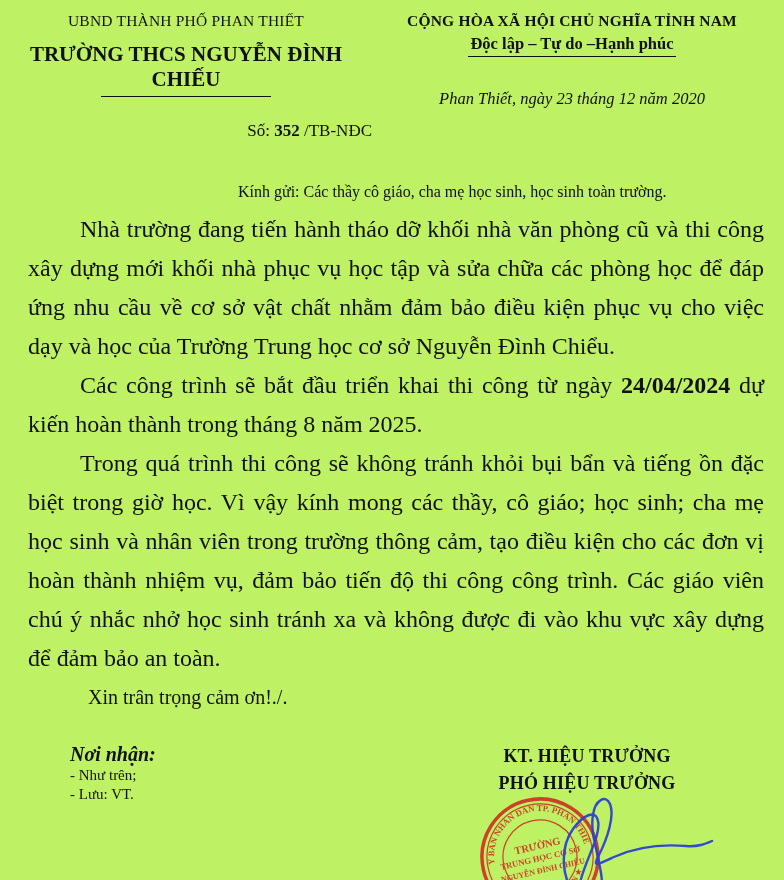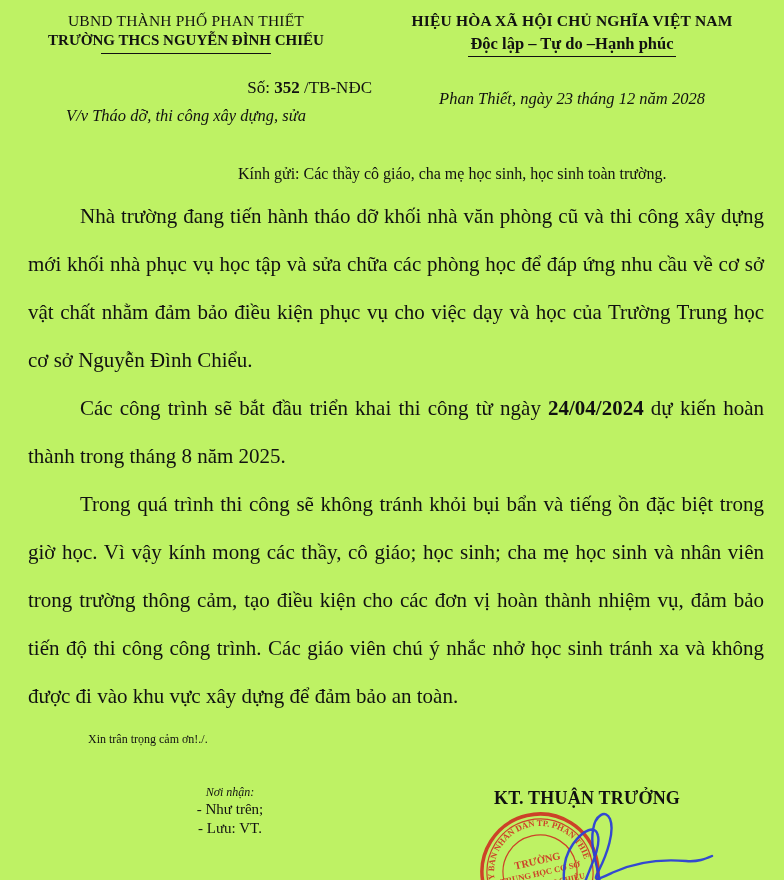--- a/index.html
+++ b/index.html
@@ -11,45 +11,45 @@
     background: #bef264;
     color: #111111;
     font-family: "Liberation Serif", "DejaVu Serif", serif;
     overflow: hidden;
   }
   
   .header { display: flex; padding-top: 12px; }
   .hdr-left  { width: 372px; text-align: center; }
   .hdr-right { width: 400px; text-align: center; }
   .hdr-org-parent { font-size: 15.5px; letter-spacing: .2px; }
-  .hdr-org-name   { font-size: 15px; font-weight: bold; margin-top: 2px; }
+  .hdr-org-name   { font-size: 21px; font-weight: bold; margin-top: 12px; }
   .hdr-divider { width: 170px; border-bottom: 1.5px solid #111; margin: 4px auto 0 auto; }
   .doc-number { font-size: 17px; margin-top: 24px; text-align: right; }
   .doc-number .num { font-weight: bold; }
   .doc-subject { font-size: 16.5px; font-style: italic; line-height: 25px; margin-top: 5px; }
   .hdr-national { font-size: 15.5px; font-weight: bold; letter-spacing: .2px; }
   .hdr-motto { display: inline-block; font-size: 16.5px; font-weight: bold;
                border-bottom: 1.5px solid #111; padding: 1px 2px 2px 2px; margin-top: 3px; }
   .hdr-dateline { font-size: 16.5px; font-style: italic; margin-top: 32px; }
   
   .salutation { font-size: 16px; margin: 37px 20px 0 238px; }
   .body-text { margin: 0 20px 0 28px; }
   .para {
-    font-size: 21px;
-    line-height: 48px;
+    font-size: 24px;
+    line-height: 39px;
     text-align: justify;
     text-indent: 52px;
   }
   .para:first-child { margin-top: 9px; }
-  .closing { font-size: 12px; line-height: 39px; margin: 0 20px 0 88px; }
+  .closing { font-size: 20px; line-height: 39px; margin: 0 20px 0 88px; }
   
   .footer { display: flex; margin-top: 26px; }
   .recipients { width: 390px; padding-left: 70px; }
-  .recipients-title { font-size: 12px; font-weight: normal; font-style: italic; text-align: center; }
-  .recipient-item { font-size: 15px; line-height: 19px; text-align: center; }
+  .recipients-title { font-size: 20px; font-weight: bold; font-style: italic; }
+  .recipient-item { font-size: 15px; line-height: 19px; }
   .sign-block { width: 394px; text-align: center; position: relative; }
   .sign-title { font-size: 18px; font-weight: bold; line-height: 27px; letter-spacing: .2px; }
   .seal-area { position: relative; height: 140px; }
   .stamp-svg {
     position: absolute; left: 88px; top: -2px;
     transform: rotate(-13deg);
     opacity: .88;
   }
   .signature-svg { position: absolute; left: 150px; top: -12px; }
 </style>
@@ -62,27 +62,26 @@
     <div class="hdr-left">
       <div class="hdr-org-parent">UBND THÀNH PHỐ PHAN THIẾT</div>
       <div class="hdr-org-name">TRƯỜNG THCS NGUYỄN ĐÌNH CHIẾU</div>
       <div class="hdr-divider"></div>
       <div class="doc-number">
         <span>Số:</span>
         <span class="num">352</span>
         <span>/TB-NĐC</span>
       </div>
       <div class="doc-subject">
-        <div>V/v Tháo dỡ, thi công xây dựng, sửa</div>
       </div>
     </div>
     <div class="hdr-right">
-      <div class="hdr-national">HIỆU HÒA XÃ HỘI CHỦ NGHĨA VIỆT NAM</div>
+      <div class="hdr-national">CỘNG HÒA XÃ HỘI CHỦ NGHĨA TỈNH NAM</div>
       <span class="hdr-motto">Độc lập – Tự do –Hạnh phúc</span>
-      <div class="hdr-dateline">Phan Thiết, ngày 23 tháng 12 năm 2028</div>
+      <div class="hdr-dateline">Phan Thiết, ngày 23 tháng 12 năm 2020</div>
     </div>
   </div>
 
   <div class="salutation">Kính gửi: Các thầy cô giáo, cha mẹ học sinh, học sinh toàn trường.</div>
 
   <div class="body-text">
     <p class="para"><span>Nhà trường đang tiến hành tháo dỡ khối nhà văn phòng cũ và thi công xây dựng mới khối nhà phục vụ học tập và sửa chữa các phòng học để đáp ứng nhu cầu về cơ sở vật chất nhằm đảm bảo điều kiện phục vụ cho việc dạy và học của Trường Trung học cơ sở Nguyễn Đình Chiểu.</span></p>
     <p class="para"><span>Các công trình sẽ bắt đầu triển khai thi công từ ngày </span><span style="font-weight: bold;">24/04/2024</span><span> dự kiến hoàn thành trong </span><span style="font-weight: normal;">tháng 8 năm 2025.</span></p>
     <p class="para"><span>Trong quá trình thi công sẽ không tránh khỏi bụi bẩn và tiếng ồn đặc biệt trong giờ học. Vì vậy kính mong các thầy, cô giáo; học sinh; cha mẹ học sinh và nhân viên trong trường thông cảm, tạo điều kiện cho các đơn vị hoàn thành nhiệm vụ, đảm bảo tiến độ thi công công trình. Các giáo viên chú ý nhắc nhở học sinh tránh xa và không được đi vào khu vực xây dựng để đảm bảo an toàn.</span></p>
   </div>
@@ -90,21 +89,22 @@
   <div class="closing">Xin trân trọng cảm ơn!./.</div>
 
   <div class="footer">
     <div class="recipients">
       <div class="recipients-title">Nơi nhận:</div>
       <div class="recipient-item">- Như trên;</div>
       <div class="recipient-item">- Lưu: VT.</div>
     </div>
 
     <div class="sign-block">
-      <div class="sign-title">KT. THUẬN TRƯỞNG</div>
+      <div class="sign-title">KT. HIỆU TRƯỞNG</div>
+      <div class="sign-title">PHÓ HIỆU TRƯỞNG</div>
 
       <div class="seal-area">
 
         <svg class="stamp-svg" width="124" height="124" viewBox="0 0 124 124">
           <g fill="none" stroke="#cf2a20">
             <circle cx="62" cy="62" r="58" stroke-width="3.5"></circle>
             <circle cx="62" cy="62" r="53" stroke-width="1.2"></circle>
             <circle cx="62" cy="62" r="37" stroke-width="1.2"></circle>
           </g>
           <defs>

